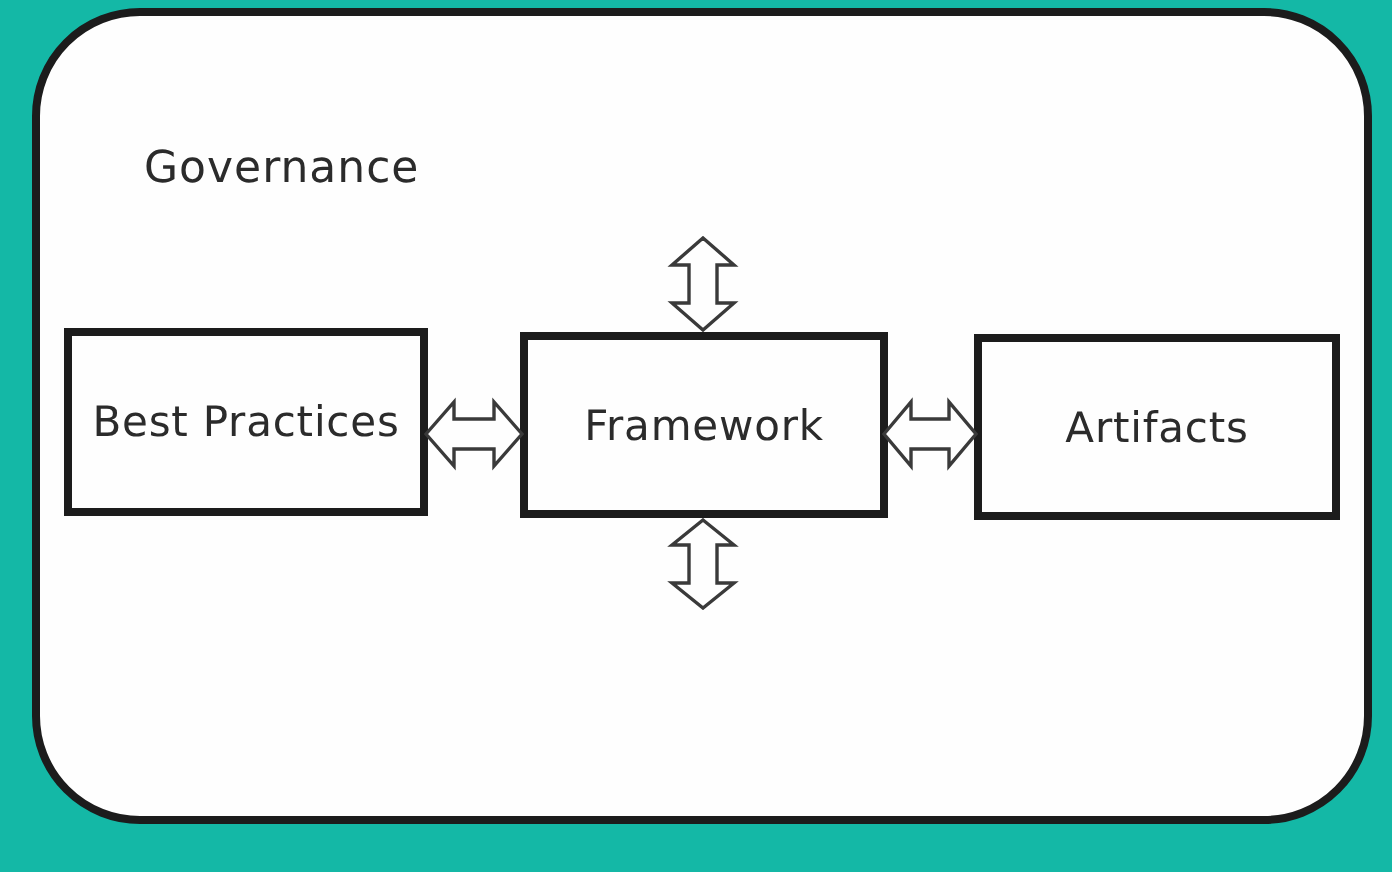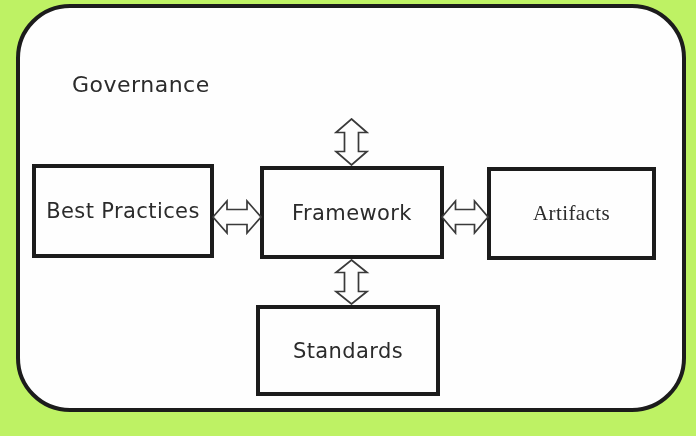--- a/index.html
+++ b/index.html
@@ -4,21 +4,21 @@
 <style>
   html, body {
     margin: 0;
     padding: 0;
     background: #ffffff;
   }
   .canvas {
     position: relative;
     width: 696px;
     height: 436px;
-    background: #bef264;
+    background: #14b8a6;
     font-family: "DejaVu Sans", "Liberation Sans", sans-serif;
     overflow: hidden;
   }
   .container-rect {
     position: absolute;
     left: 16px;
     top: 4px;
     width: 670px;
     height: 408px;
     box-sizing: border-box;
@@ -44,21 +44,21 @@
     align-items: center;
     justify-content: center;
     font-size: 21px;
     color: #2b2b2b;
     letter-spacing: 0.4px;
     white-space: nowrap;
   }
   .node-methodology   { left: 259px; top: 22px;  width: 184px; height: 96px; }
   .node-best-practices{ left: 32px;  top: 164px; width: 182px; height: 94px; }
   .node-framework     { left: 260px; top: 166px; width: 184px; height: 93px; }
-  .node-artifacts     { left: 487px; top: 167px; width: 169px; height: 93px; font-family: Liberation Serif, serif; }
+  .node-artifacts     { left: 487px; top: 167px; width: 183px; height: 93px; }
   .node-standards     { left: 256px; top: 305px; width: 184px; height: 91px; }
   .arrow {
     position: absolute;
   }
   .arrow svg { display: block; }
   .arrow-top    { left: 329px; top: 118px; }
   .arrow-bottom { left: 329px; top: 259px; }
   .arrow-left   { left: 212px; top: 194px; }
   .arrow-right  { left: 441px; top: 194px; }
 </style>
@@ -77,23 +77,20 @@
   </div>
 
   <div class="node node-best-practices">
     <span>Best Practices</span>
   </div>
 
   <div class="node node-artifacts">
     <span>Artifacts</span>
   </div>
 
-  <div class="node node-standards">
-    <span>Standards</span>
-  </div>
 
   <div class="arrow arrow-top">
     <svg width="45" height="48" viewBox="0 0 45 48" xmlns="http://www.w3.org/2000/svg">
       <polygon points="22.5,1 38,14.5 29.5,14.5 29.5,33.5 38,33.5 22.5,47 7,33.5 15.5,33.5 15.5,14.5 7,14.5" fill="#fefefe" stroke="#3a3a3a" stroke-width="1.7" stroke-linejoin="miter"></polygon>
     </svg>
   </div>
 
   <div class="arrow arrow-bottom">
     <svg width="45" height="46" viewBox="0 0 45 46" xmlns="http://www.w3.org/2000/svg">
       <polygon points="22.5,1 38,13.5 29.5,13.5 29.5,32.5 38,32.5 22.5,45 7,32.5 15.5,32.5 15.5,13.5 7,13.5" fill="#fefefe" stroke="#3a3a3a" stroke-width="1.7" stroke-linejoin="miter"></polygon>

